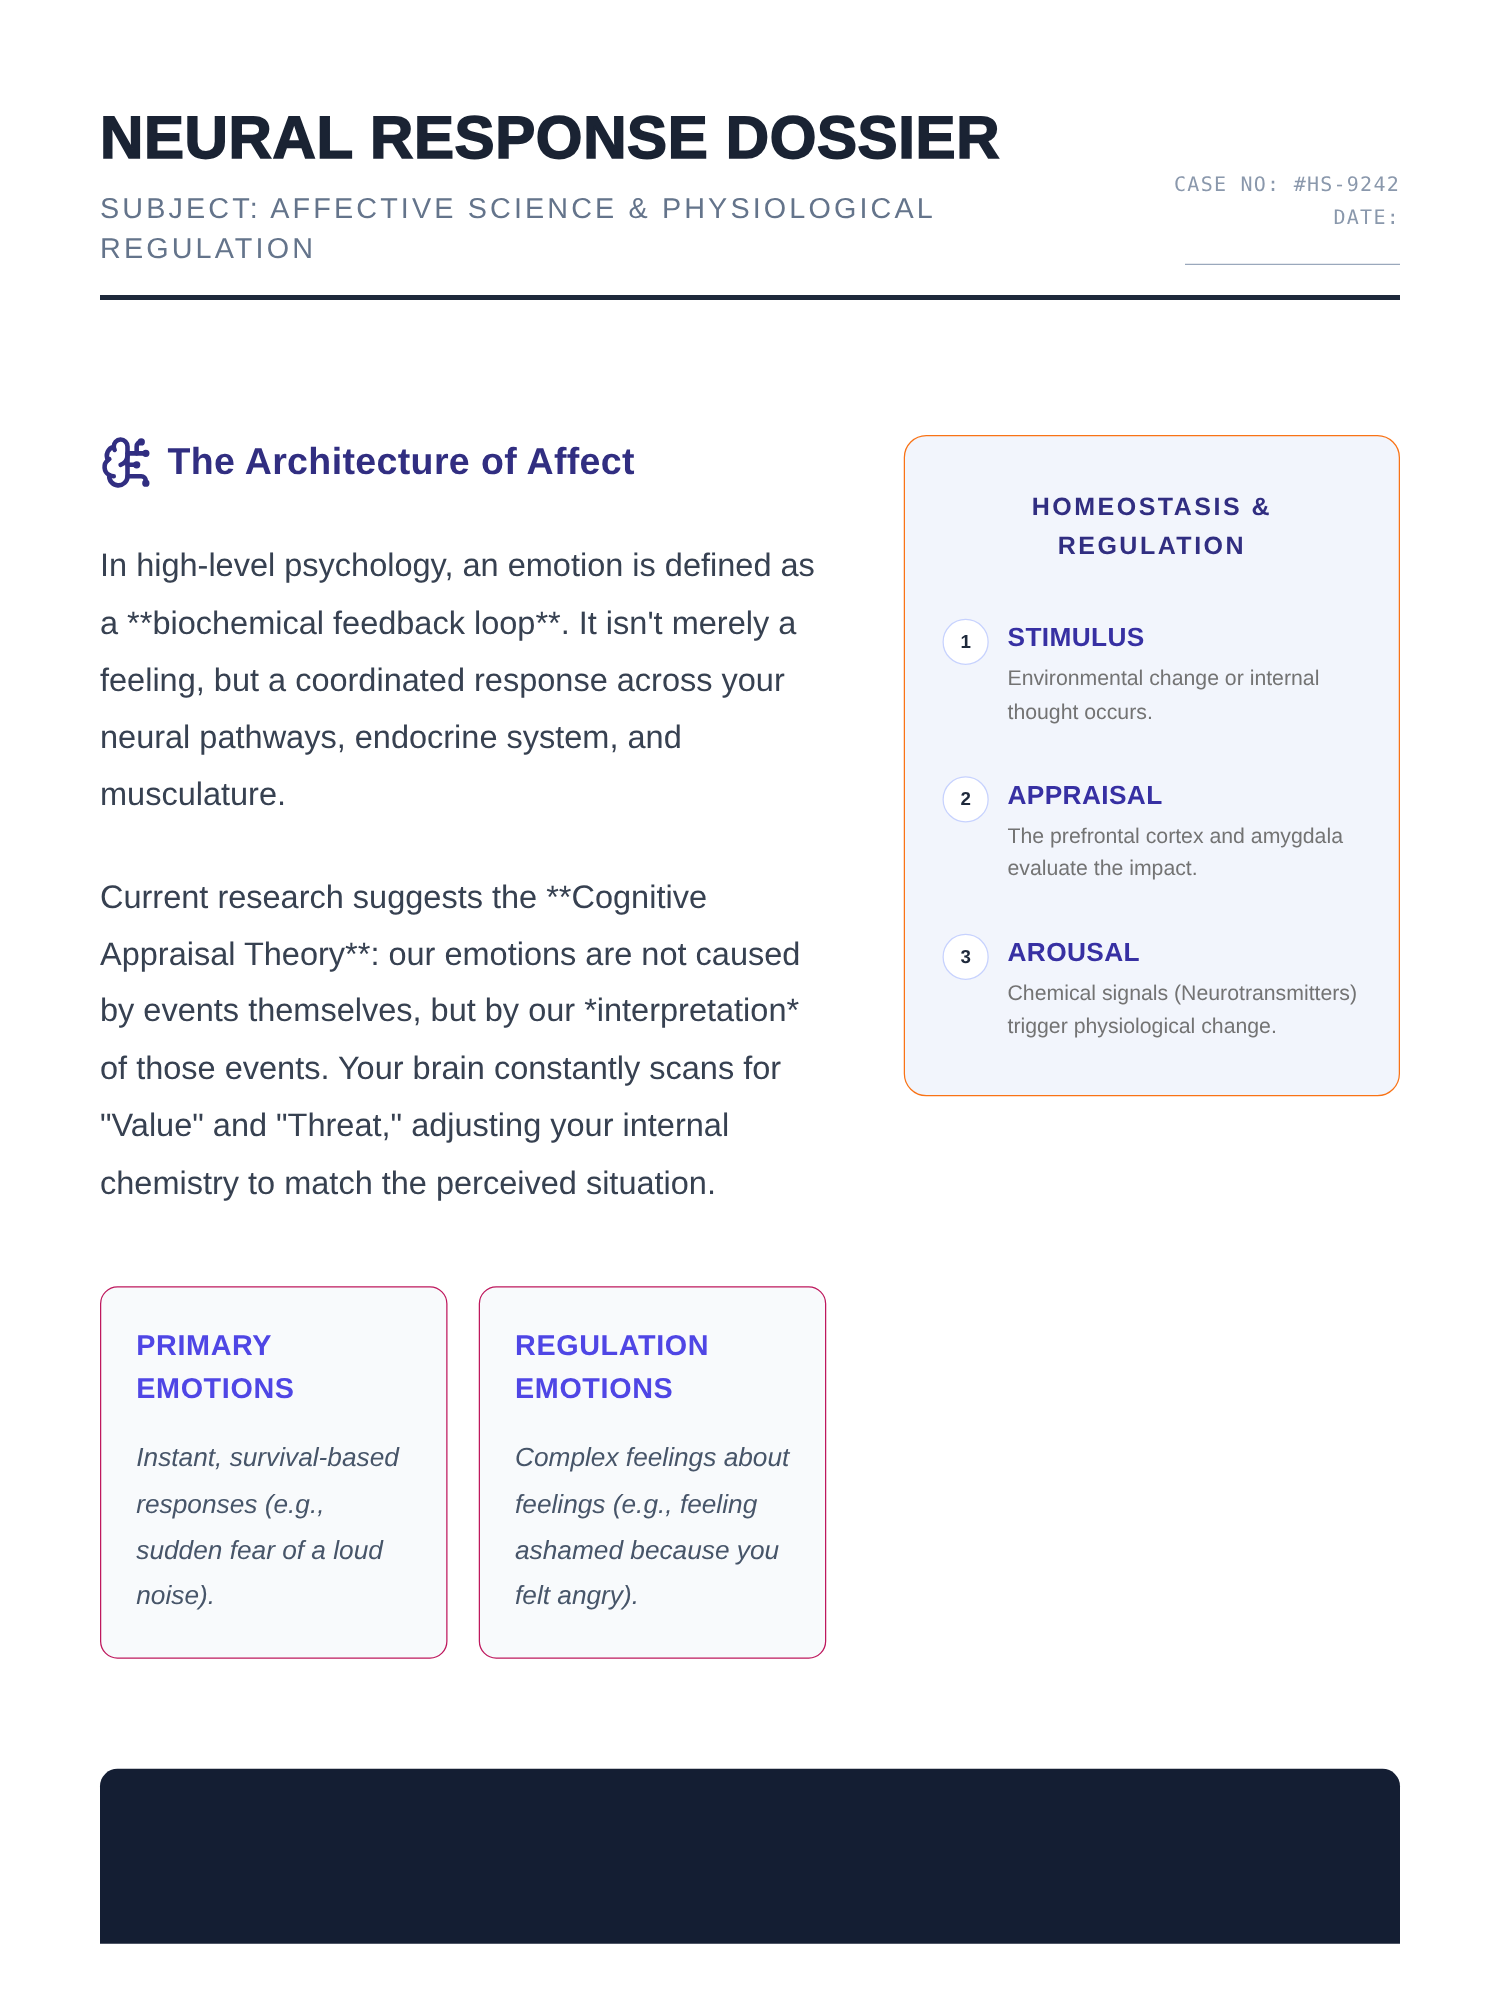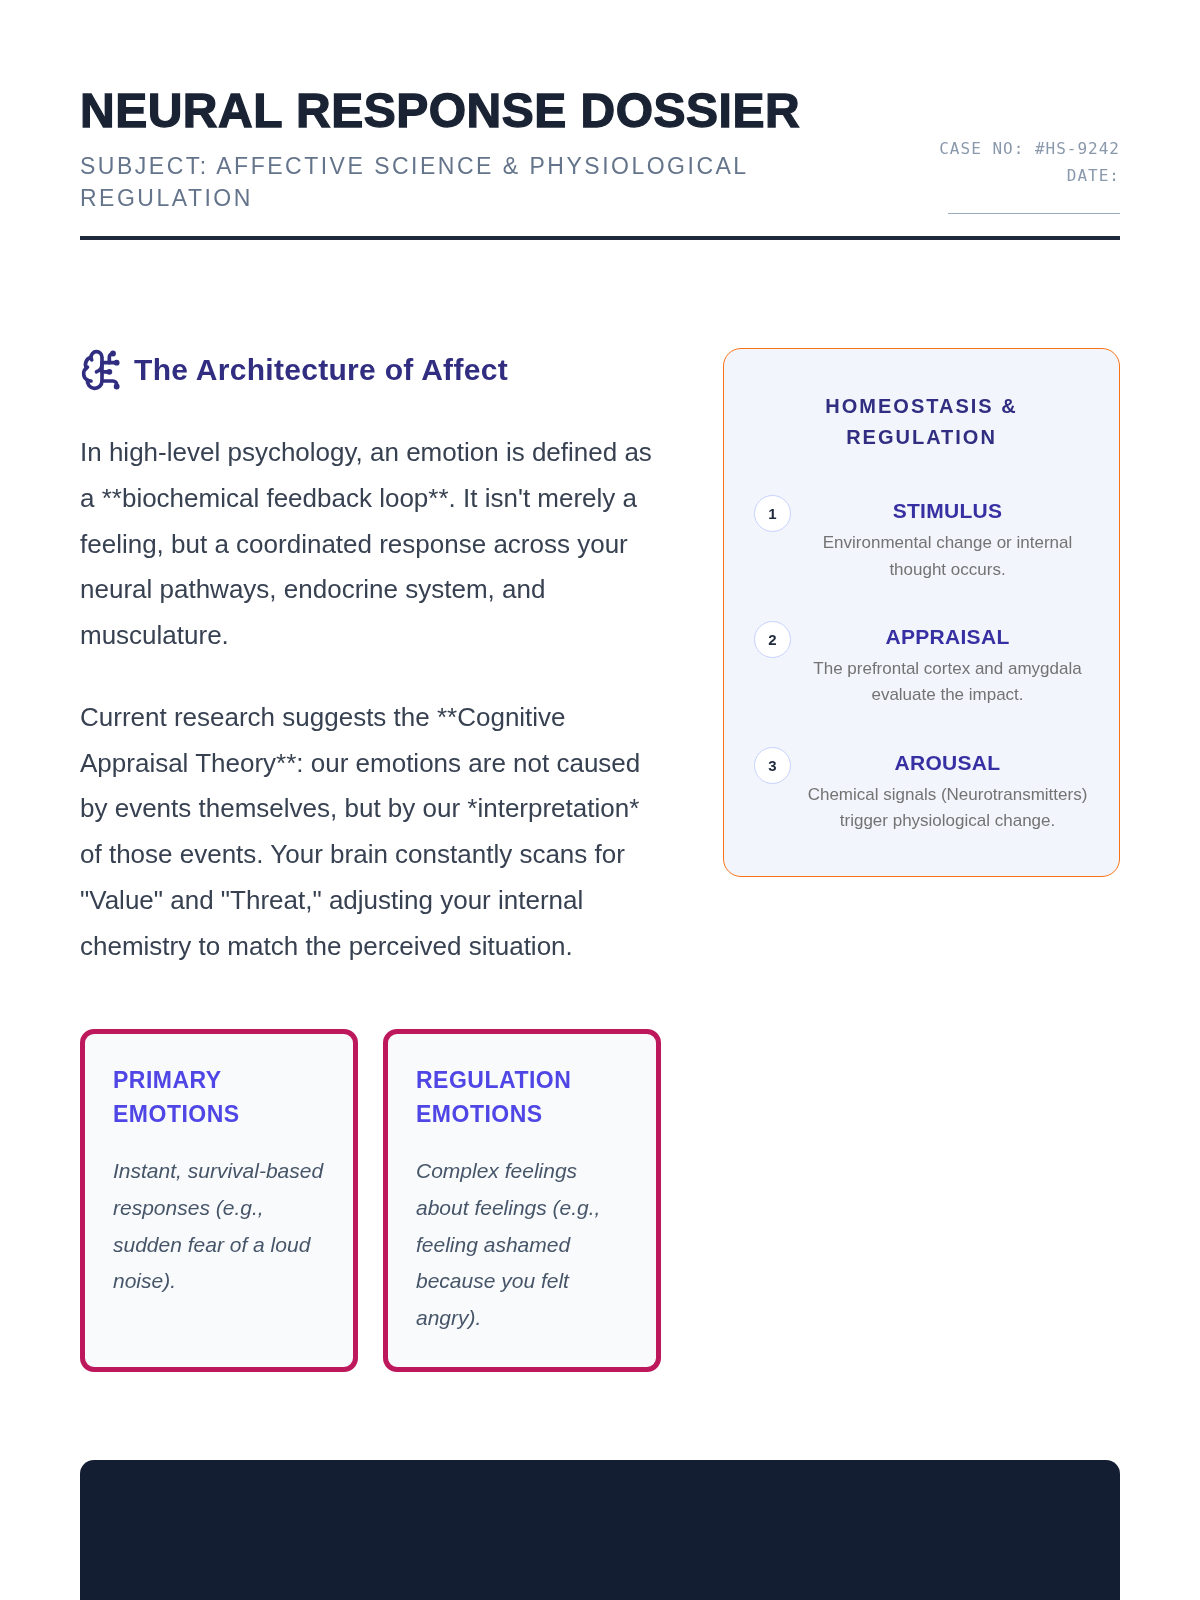--- a/index.html
+++ b/index.html
@@ -12,21 +12,21 @@
     font-family: "Liberation Sans", sans-serif;
     color: #374151;
   }
   .page {
     width: 1200px;
     height: 1600px;
     padding: 85px 80px 0 80px;
   }
 
   
-  .header { display: flex; justify-content: space-between; align-items: flex-end; }
+  .header { display: flex; justify-content: space-between; align-items: center; }
   .doc-title {
     font-size: 48px;
     font-weight: 700;
     letter-spacing: 0.5px;
     color: #1a2333;
     -webkit-text-stroke: 1.3px #1a2333;
     line-height: 1.1;
     white-space: nowrap;
   }
   .doc-subtitle {
@@ -92,21 +92,21 @@
 
   .emotion-cards {
     margin-top: 60px;
     display: flex;
     gap: 25px;
     align-items: stretch;
   }
   .emotion-card {
     flex: 1;
     background: #f8fafc;
-    border: 5px solid #be185d;
+    border: 1px solid #be185d;
     border-radius: 14px;
     padding: 30px 28px;
   }
   .emotion-card h3 {
     font-size: 23px;
     font-weight: 700;
     color: #4f46e5;
     letter-spacing: 0.5px;
     line-height: 1.45;
     margin-bottom: 22px;
@@ -142,21 +142,21 @@
     width: 37px; height: 37px;
     flex-shrink: 0;
     border-radius: 50%;
     background: #ffffff;
     border: 1.5px solid #c7d2fe;
     display: flex; align-items: center; justify-content: center;
     font-size: 15px;
     font-weight: 700;
     color: #1e293b;
   }
-  .step-body { padding-top: 4px; text-align: center; }
+  .step-body { padding-top: 4px; }
   .step-title {
     font-size: 21px;
     font-weight: 700;
     color: #3730a3;
     margin-bottom: 7px;
     letter-spacing: 0.3px;
   }
   .step-desc {
     font-size: 17px;
     color: #737373;

